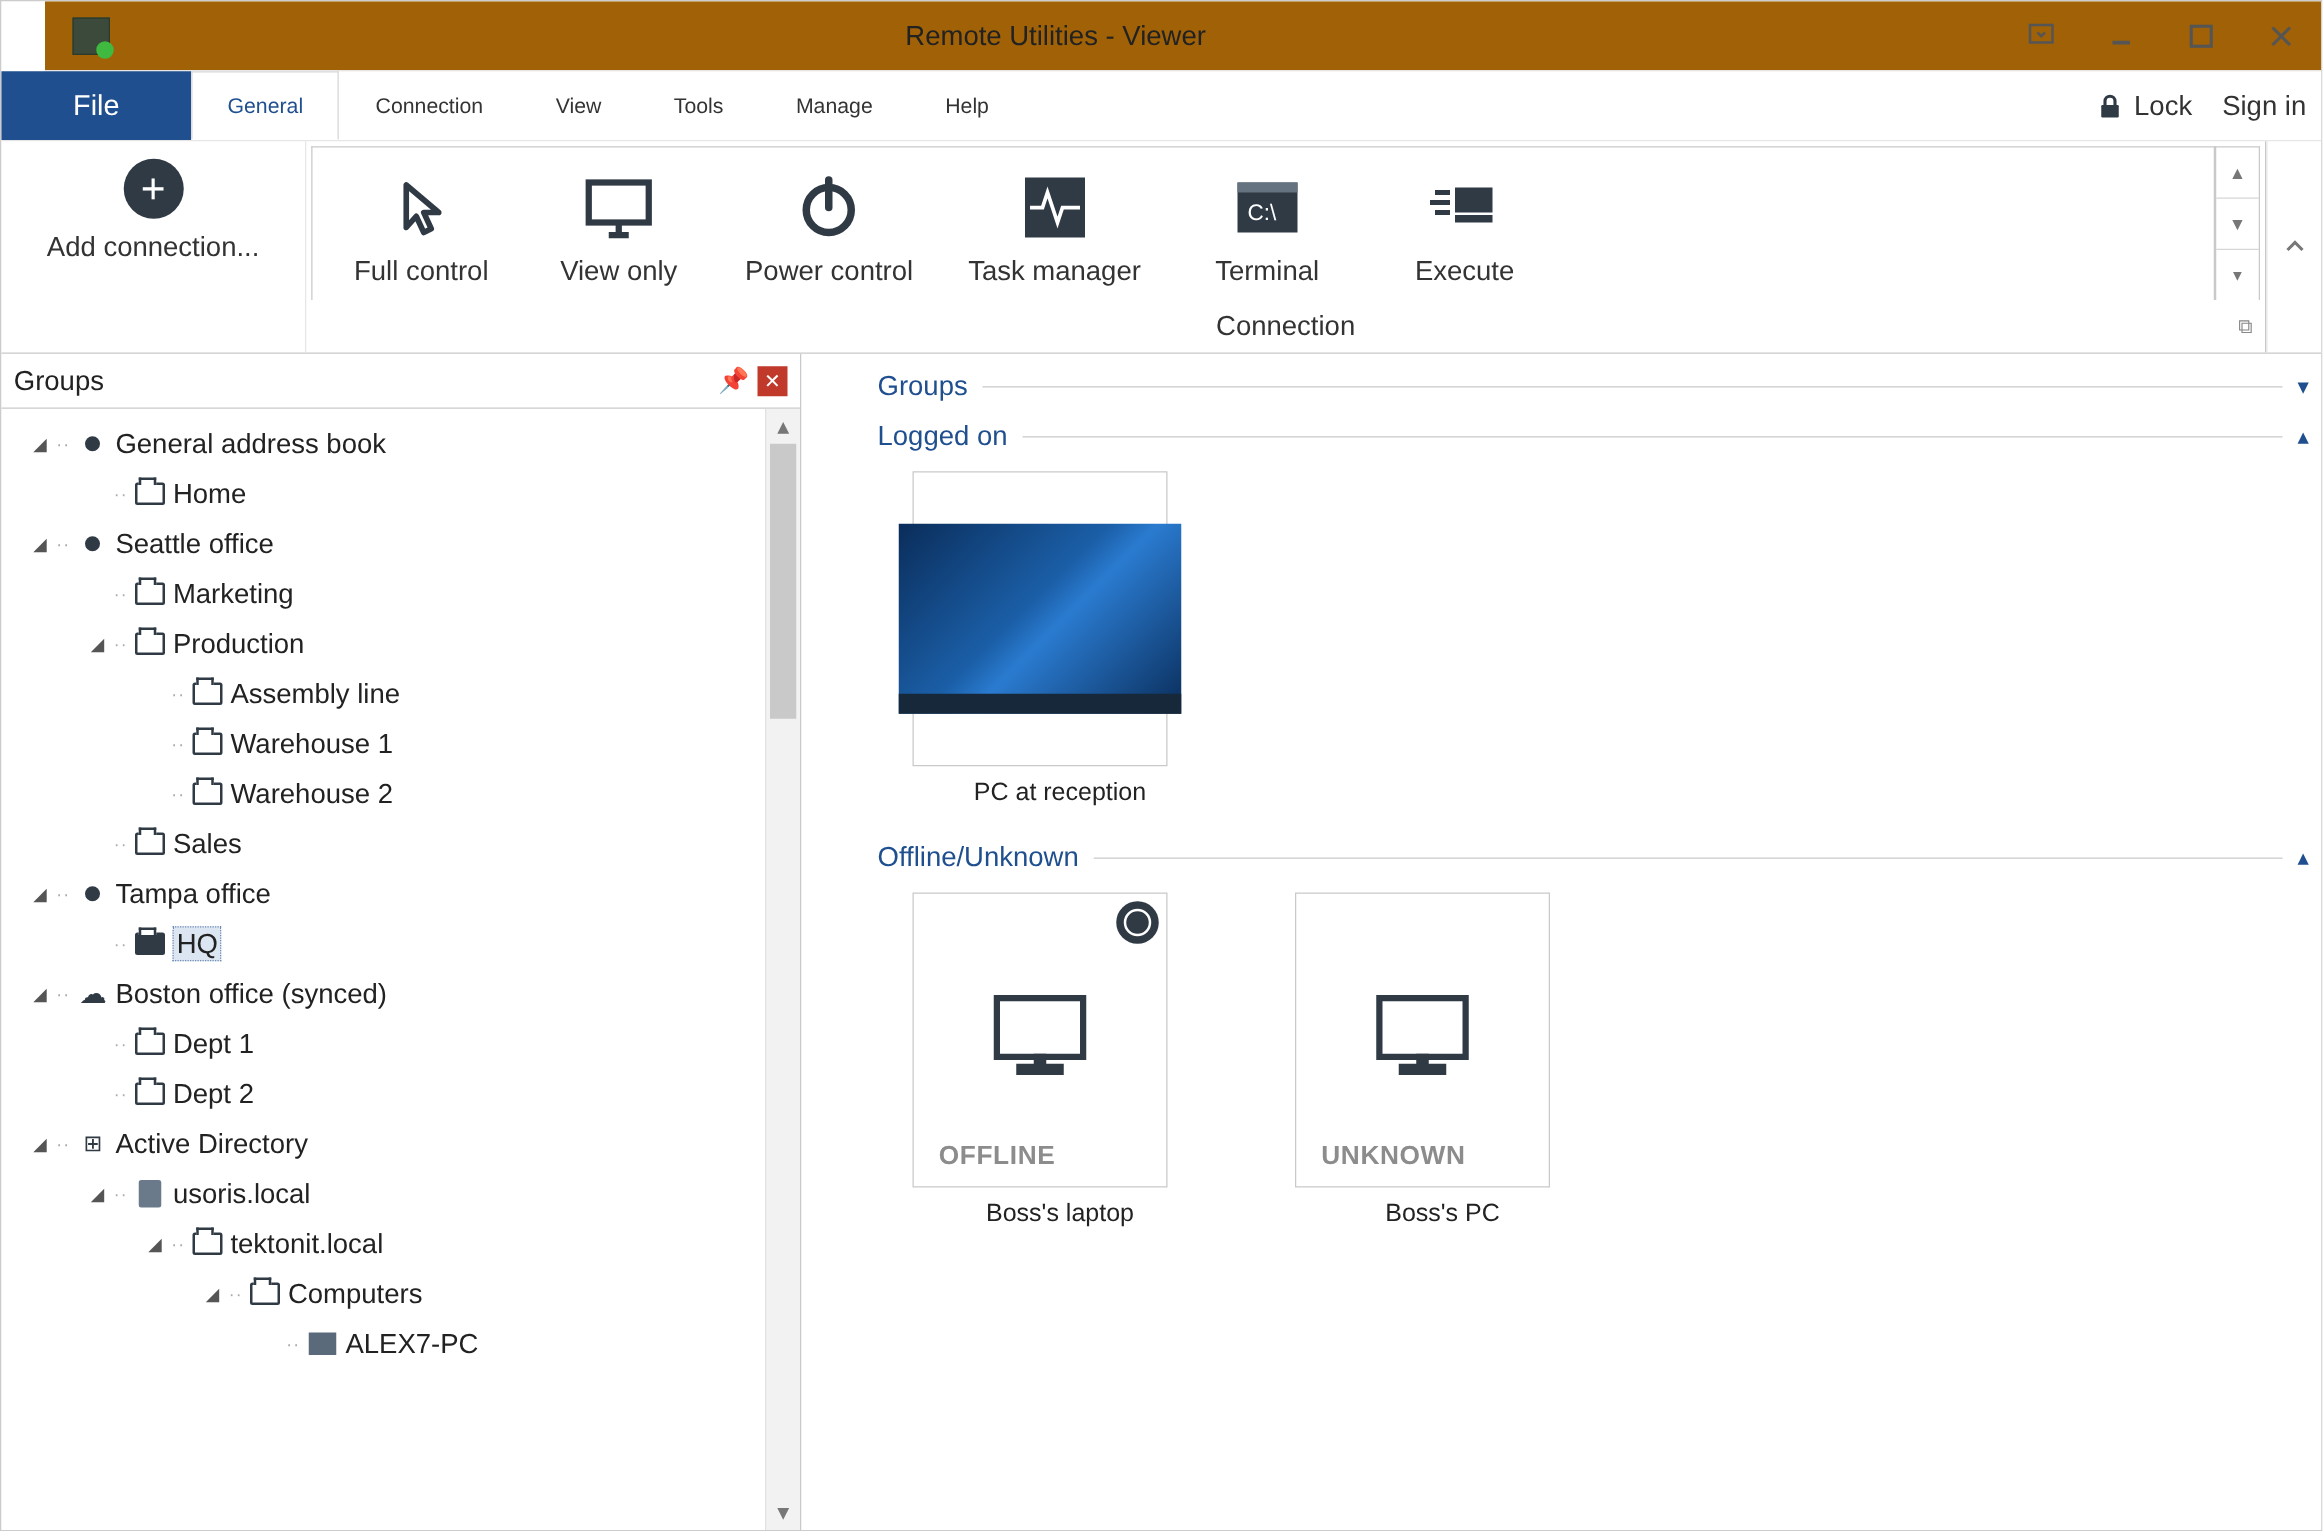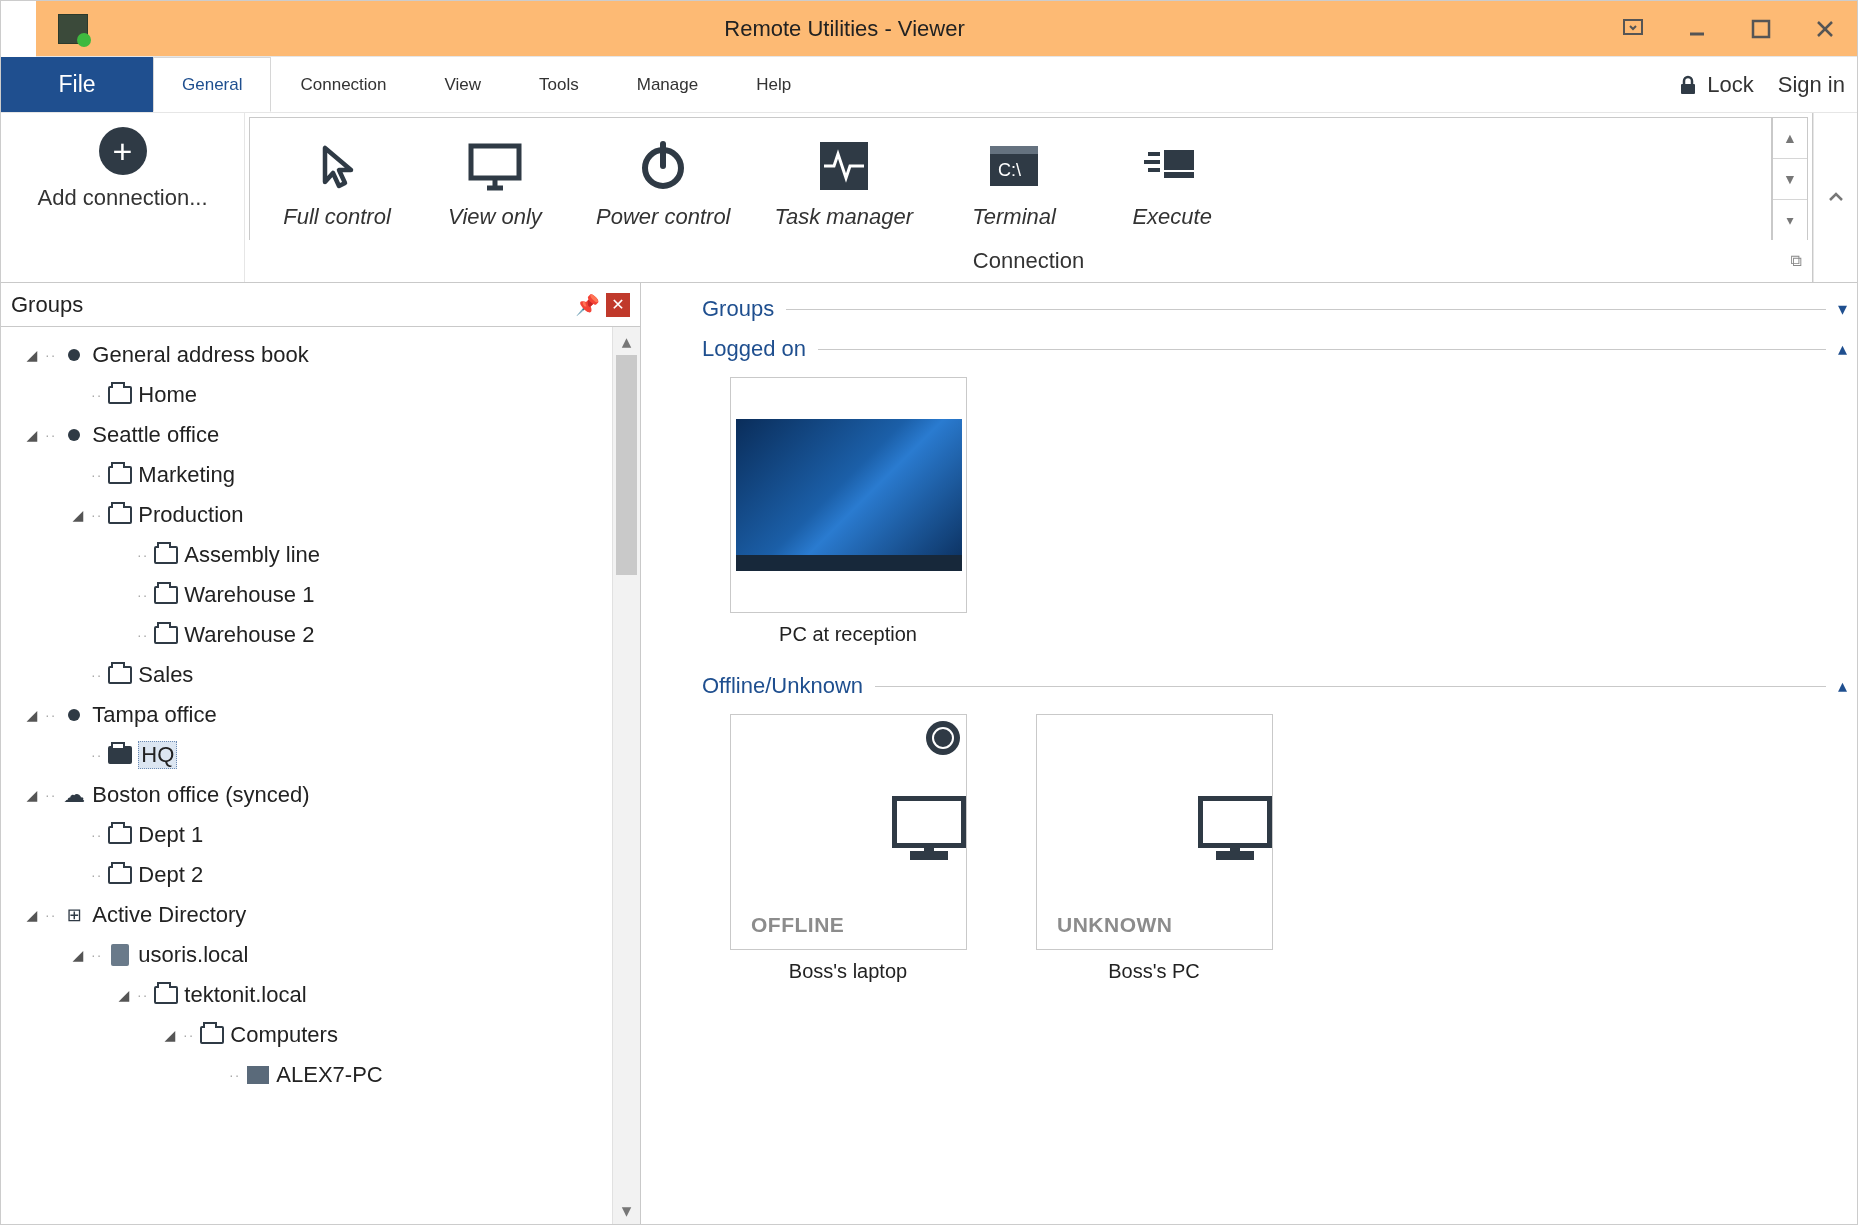--- a/index.html
+++ b/index.html
@@ -1,20 +1,20 @@
 <!DOCTYPE html>
 <html><head>
 <meta charset="utf-8">
 <style>
   * { box-sizing: border-box; font-family: "Segoe UI", Tahoma, sans-serif; }
   body { margin:0; background:#fff; color:#222; font-size:19px; user-select:none; }
   .window { width:1858px; height:1225px; display:flex; flex-direction:column; border:1px solid #ccc; overflow:hidden; }
 
   
-  .titlebar { height:56px; display:flex; align-items:center; background:#fdba74; border-bottom:1px solid #e6e6e6;margin-left:35px; }
+  .titlebar { height:56px; display:flex; align-items:center; background:#a16207; border-bottom:1px solid #e6e6e6;margin-left:35px; }
   .titlebar .appicon { width:30px; height:30px; margin-left:22px; background:#3b4a3a; border:1px solid #2c3a2b; position:relative; }
   .titlebar .appicon:after { content:""; position:absolute; right:-4px; bottom:-4px; width:14px; height:14px; background:#3fb93f; border-radius:50%; }
   .titlebar .title { flex:1; text-align:center; font-size:22px; color:#222; }
   .titlebar .winbtns { display:flex; }
   .titlebar .winbtn { width:64px; height:56px; display:flex; align-items:center; justify-content:center; color:#555; }
   .titlebar .winbtn svg { stroke:#555; }
 
   
   .menurow { height:56px; display:flex; align-items:stretch; background:#fff; border-bottom:1px solid #e6e6e6; }
   .menurow .filetab { width:152px; background:#1f4f8f; color:#fff; display:flex; align-items:center; justify-content:center; font-size:23px; }
@@ -26,21 +26,21 @@
   
   .ribbonwrap { display:flex; border-bottom:1px solid #c9c9c9; }
   .ribbon-left { width:244px; display:flex; flex-direction:column; align-items:center; justify-content:flex-start; padding:14px 6px 4px 6px; border-right:1px solid #e6e6e6; }
   .ribbon-left .plus { width:48px; height:48px; border-radius:50%; background:#2f3a45; color:#fff; display:flex; align-items:center; justify-content:center; font-size:34px; line-height:1; }
   .ribbon-left .lbl { margin-top:8px; text-align:center; font-size:22px; color:#333; line-height:1.35; }
 
   .ribbon-main { flex:1; display:flex; flex-direction:column; border-right:1px solid #c9c9c9; }
   .ribbon-actions { flex:1; display:flex; align-items:flex-start; padding:10px 12px; gap:8px; border:1px solid #c9c9c9; border-bottom:none; margin:4px 0 0 4px; position:relative; }
   .action { display:flex; flex-direction:column; align-items:center; justify-content:flex-start; padding:0 18px; min-width:150px; }
   .action .icn { height:76px; display:flex; align-items:center; justify-content:center; color:#2f3a45; }
-  .action .txt { font-size:22px; color:#333; text-align:center;font-style:italic; }
+  .action .txt { font-size:22px; color:#333; text-align:center; }
   .ribbon-scroll { width:36px; display:flex; flex-direction:column; border:1px solid #c9c9c9; border-bottom:none; margin:4px 4px 0 0; }
   .ribbon-scroll .sbtn { flex:1; display:flex; align-items:center; justify-content:center; border-bottom:1px solid #d6d6d6; color:#777; font-size:14px; }
   .ribbon-scroll .sbtn:last-child { border-bottom:none; }
 
   .ribbon-caption { height:42px; display:flex; align-items:center; justify-content:center; font-size:22px; color:#333; position:relative; }
   .ribbon-caption .popout { position:absolute; right:10px; color:#888; font-size:16px; }
   .ribbon-collapse { width:44px; display:flex; align-items:center; justify-content:center; color:#777; border-left:1px solid #e6e6e6; }
 
   
   .body { flex:1; display:flex; min-height:0;gap:43px; }
@@ -68,21 +68,21 @@
   .cloud { font-size:22px; color:#2f3a45; line-height:1; }
 
   
   .main { flex:1; display:flex; flex-direction:column; padding:6px 10px 10px 18px; min-height:0; }
   .section-hdr { display:flex; align-items:center; height:40px; color:#1f4f8f; font-size:22px; }
   .section-hdr .line { flex:1; height:1px; background:#c9c9c9; margin:0 12px; }
   .section-hdr .chev { color:#1f4f8f; font-size:18px; }
 
   .tiles { display:flex; gap:70px; padding:8px 0 20px 28px; flex-wrap:wrap; }
   .tile { width:236px; }
-  .tile .thumb { width:237px; height:236px; border:1px solid #c9c9c9; background:#fff; display:flex; flex-direction:column; align-items:flex-end; justify-content:center; position:relative; }
+  .tile .thumb { width:204px; height:236px; border:1px solid #c9c9c9; background:#fff; display:flex; flex-direction:column; align-items:center; justify-content:center; position:relative; }
   .tile .cap { text-align:center; font-size:20px; margin-top:10px; }
   .tile .status { position:absolute; bottom:12px; left:20px; color:#8c8c8c; font-weight:600; font-size:21px; letter-spacing:0.5px; }
   .mon-icn { width:74px; height:52px; border:5px solid #2f3a45; position:relative; margin-top:-20px; }
   .mon-icn:after { content:""; position:absolute; bottom:-17px; left:50%; transform:translateX(-50%); width:38px; height:9px; background:#2f3a45; }
   .mon-icn:before { content:""; position:absolute; bottom:-9px; left:50%; transform:translateX(-50%); width:10px; height:9px; background:#2f3a45; }
   .globe-badge { position:absolute; top:6px; right:6px; width:34px; height:34px; border-radius:50%; background:#2f3a45; }
   .globe-badge:after{ content:""; position:absolute; inset:6px; border:2px solid #fff; border-radius:50%; }
   .scrn-thumb { width:226px; height:152px; background:linear-gradient(135deg,#0a2d5a 0%,#1b5fa8 45%,#2a7bd0 55%,#0a2d5a 100%); margin:4px; position:relative;}
   .scrn-thumb:after{content:"";position:absolute;bottom:0;left:0;right:0;height:16px;background:#17283a;}
 

